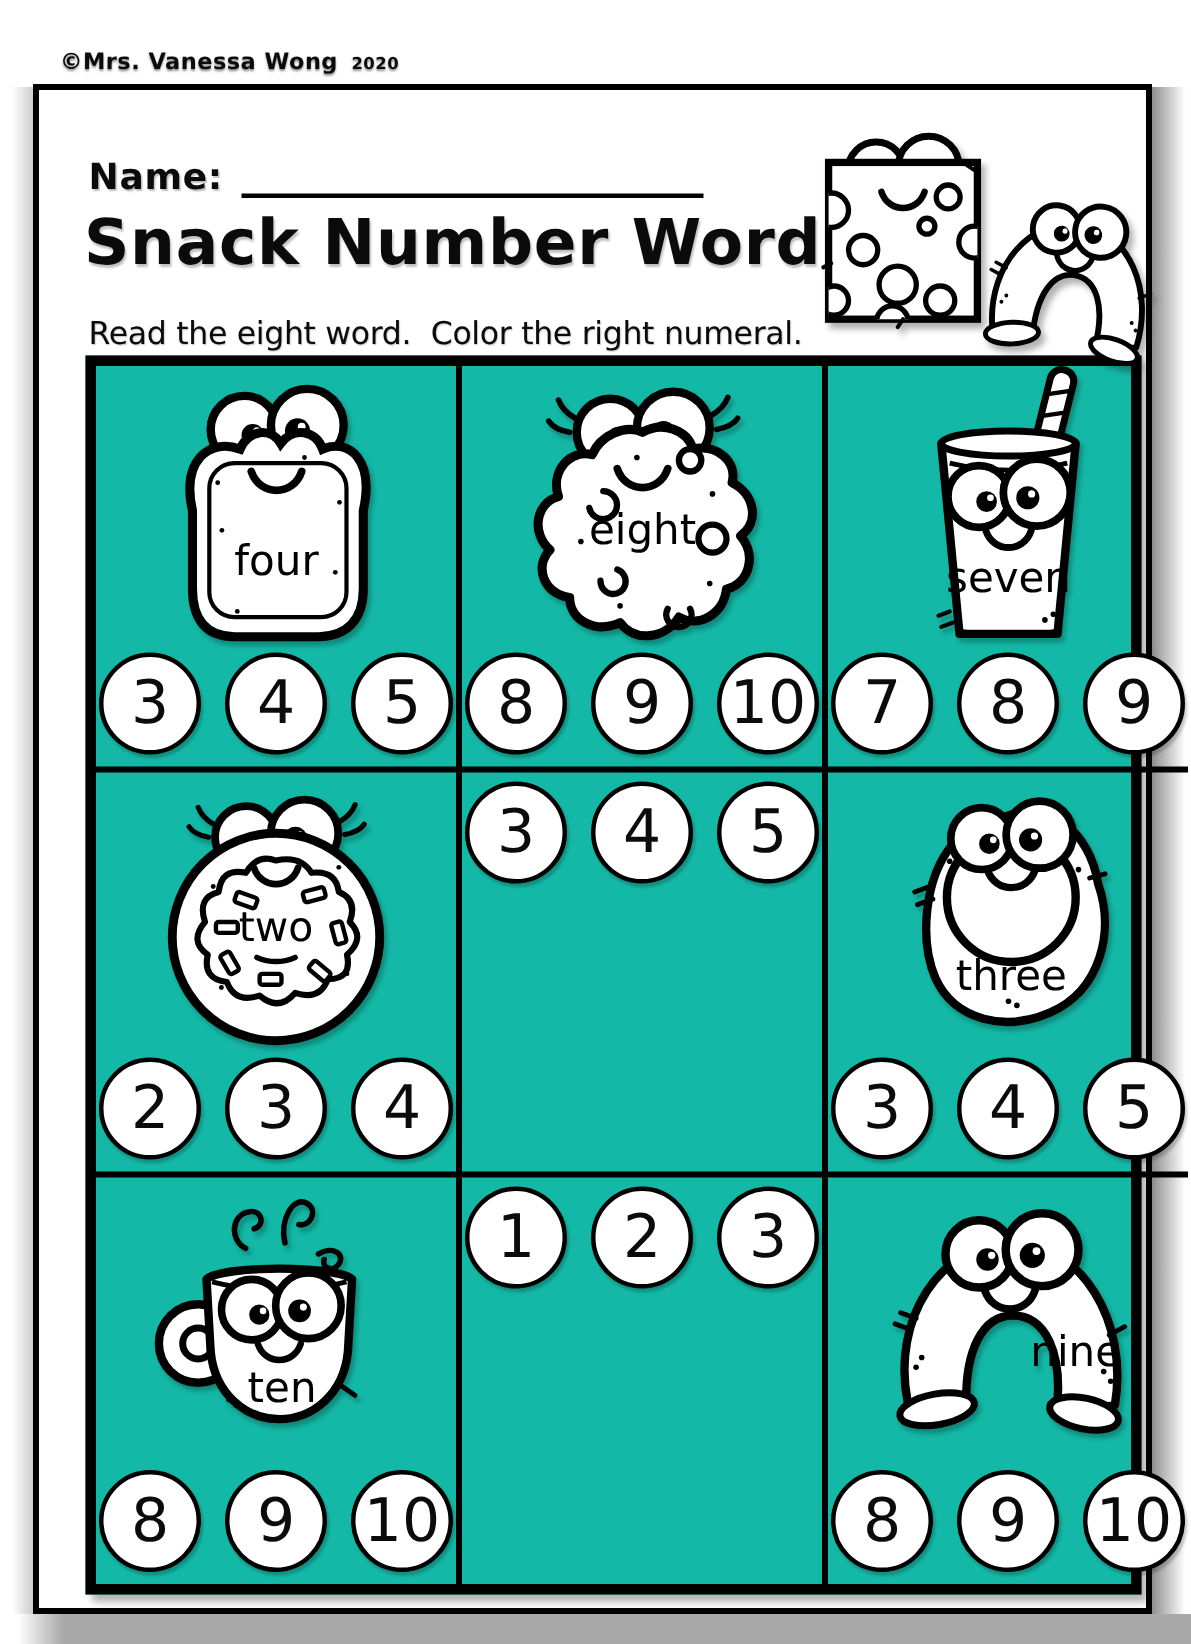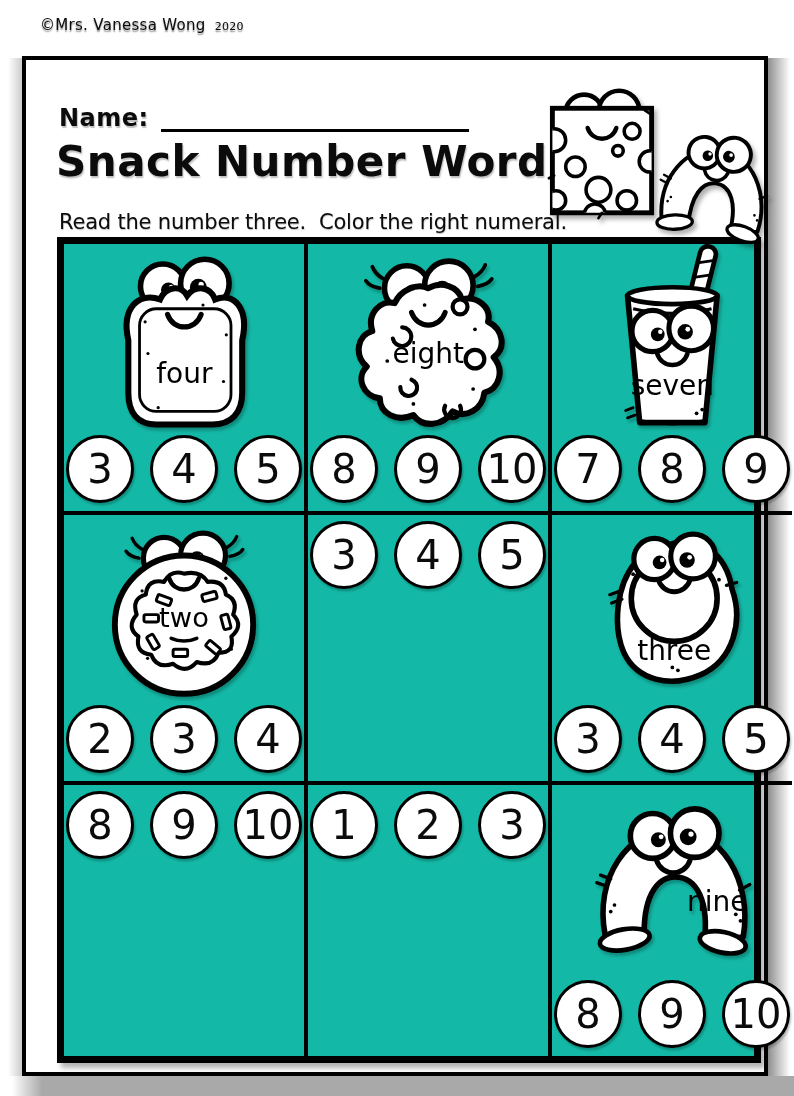--- a/index.html
+++ b/index.html
@@ -1,19 +1,19 @@
 <!DOCTYPE html>
 <html><head>
 <meta charset="utf-8">
 <style>
   html,body{margin:0;padding:0;}
   body{width:794px;height:1096px;position:relative;background:#fff;
        font-family:"DejaVu Sans","Liberation Sans",sans-serif;color:#0b0b0b;overflow:hidden;}
 
-  .copyright{position:absolute;left:40px;top:16px;font-weight:normal;font-size:15px;
+  .copyright{position:absolute;left:40px;top:32px;font-weight:bold;font-size:15px;
              text-shadow:0 1.5px 1.5px rgba(0,0,0,.45);letter-spacing:.3px;text-align:center;}
   .copyright .year{font-size:11px;margin-left:9px;}
 
   .left-shadow{position:absolute;left:8px;top:58px;width:14px;height:1018px;
                background:linear-gradient(to right,rgba(0,0,0,0),rgba(0,0,0,.20));}
   .right-shadow{position:absolute;left:768px;top:58px;width:26px;height:1018px;
                 background:linear-gradient(to right,#8f8f8f,rgba(255,255,255,0) 85%);}
   .bottom-shadow{position:absolute;left:12px;top:1076px;width:782px;height:20px;
                  background:linear-gradient(to right,rgba(169,169,169,0),#a9a9a9 30px);}
 
@@ -110,21 +110,21 @@
 
   <div class="name-row">
     <span class="name-label">Name:</span>
     <span class="name-line"></span>
   </div>
 
   <div class="titles">
     <div class="title1">Snack Number Word s</div>
   </div>
 
-  <div class="subtitle">Read the number three.  Color the right numeral.</div>
+  <div class="subtitle">Read the eight word.  Color the right numeral.</div>
 
   <div class="mascots">
     <div class="mascot mascot-cheese">
       <svg width="124" height="134" viewBox="0 0 140 150">
         <use href="#g-eyes" transform="translate(70,24) scale(0.88)"></use>
         <rect x="14" y="20" width="112" height="118" fill="#fff" stroke="#000" stroke-width="5.5"></rect>
         <clipPath id="cheese-clip">
             <rect x="14" y="20" width="112" height="118"></rect>
           </clipPath>
         <g clip-path="url(#cheese-clip)" fill="#fff" stroke="#000" stroke-width="4">
@@ -310,20 +310,42 @@
         </svg>
       </div>
       <div class="options">
         <div class="circle">3</div>
         <div class="circle">4</div>
         <div class="circle">5</div>
       </div>
     </div>
 
     <div class="cell">
+      <div class="snack">
+        <svg viewBox="0 0 200 195">
+          <g fill="none" stroke="#000" stroke-width="4" stroke-linecap="round">
+            <path d="M78,42 C66,36 68,18 80,16 C90,14 92,26 84,28"></path>
+            <path d="M106,38 C102,22 112,4 122,10 C130,15 124,27 116,25"></path>
+            <path d="M130,46 C140,40 150,46 144,54 C140,59 132,56 134,50"></path>
+          </g>
+          <circle cx="44" cy="110" r="28" fill="#fff" stroke="#000" stroke-width="6"></circle>
+          <circle cx="44" cy="110" r="11" fill="#fff" stroke="#000" stroke-width="5"></circle>
+          <path d="M50,64 C62,54 142,54 154,64 L151,116 C148,146 126,164 102,164 C78,164 56,146 53,116 Z" fill="#fff" stroke="#000" stroke-width="6" stroke-linejoin="round"></path>
+          <path d="M54,66 Q102,78 150,66" fill="none" stroke="#000" stroke-width="3.5"></path>
+          <use href="#g-eyes" transform="translate(103,84) scale(0.9)"></use>
+          <use href="#g-smile" transform="translate(102,112) scale(0.85)"></use>
+          <g fill="#000">
+            <circle cx="66" cy="150" r="2"></circle>
+              <circle cx="71" cy="154" r="2"></circle>
+              <circle cx="142" cy="70" r="2"></circle>
+          </g>
+          <path d="M146,140 l10,7" stroke="#000" stroke-width="3.5" stroke-linecap="round"></path>
+          <text class="word" x="104" y="152" font-size="28">ten</text>
+        </svg>
+      </div>
       <div class="options">
         <div class="circle">8</div>
         <div class="circle">9</div>
         <div class="circle">10</div>
       </div>
     </div>
 
     <div class="cell snack-wide">
       <div class="options">
         <div class="circle">1</div>

